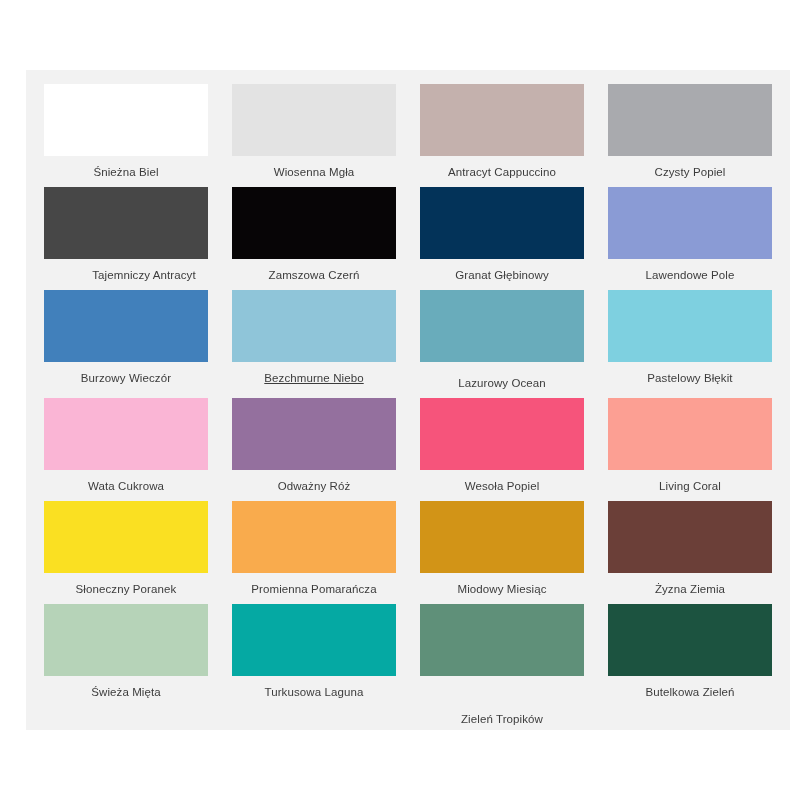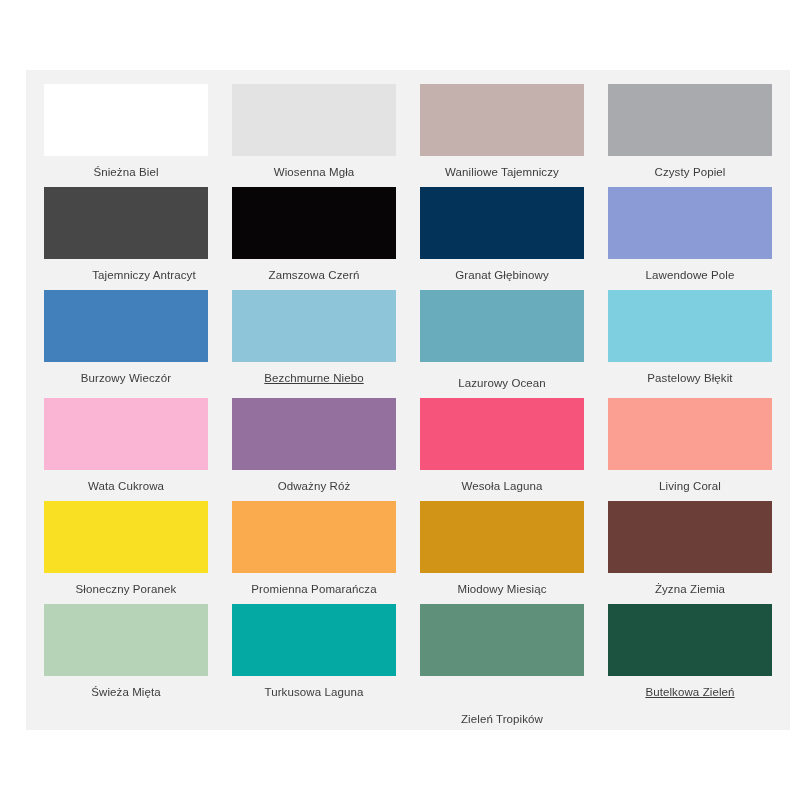--- a/index.html
+++ b/index.html
@@ -74,21 +74,21 @@
         <div class="swatch-cell">
           <div class="swatch-chip" style="background-color: rgb(255, 255, 255);"></div>
           <div class="swatch-label" style="color: rgb(60, 60, 60);">Śnieżna Biel</div>
         </div>
         <div class="swatch-cell">
           <div class="swatch-chip" style="background-color: rgb(227, 227, 227);"></div>
           <div class="swatch-label" style="color: rgb(60, 60, 60);">Wiosenna Mgła</div>
         </div>
         <div class="swatch-cell">
           <div class="swatch-chip" style="background-color: rgb(196, 177, 173);"></div>
-          <div class="swatch-label" style="color: rgb(60, 60, 60);">Waniliowe Tajemniczy</div>
+          <div class="swatch-label" style="color: rgb(60, 60, 60);">Antracyt Cappuccino</div>
         </div>
         <div class="swatch-cell">
           <div class="swatch-chip" style="background-color: rgb(169, 170, 174);"></div>
           <div class="swatch-label" style="color: rgb(60, 60, 60);">Czysty Popiel</div>
         </div>
         <div class="swatch-cell">
           <div class="swatch-chip" style="background-color: rgb(71, 71, 71);"></div>
           <div class="swatch-label" style="color: rgb(60, 60, 60); margin-left: 36px;">Tajemniczy Antracyt</div>
         </div>
         <div class="swatch-cell">
@@ -122,21 +122,21 @@
         <div class="swatch-cell">
           <div class="swatch-chip" style="background-color: rgb(250, 181, 213);"></div>
           <div class="swatch-label" style="color: rgb(60, 60, 60);">Wata Cukrowa</div>
         </div>
         <div class="swatch-cell">
           <div class="swatch-chip" style="background-color: rgb(148, 112, 158);"></div>
           <div class="swatch-label" style="color: rgb(60, 60, 60);">Odważny Róż</div>
         </div>
         <div class="swatch-cell">
           <div class="swatch-chip" style="background-color: rgb(246, 84, 123);"></div>
-          <div class="swatch-label" style="color: rgb(60, 60, 60);">Wesoła Laguna</div>
+          <div class="swatch-label" style="color: rgb(60, 60, 60);">Wesoła Popiel</div>
         </div>
         <div class="swatch-cell">
           <div class="swatch-chip" style="background-color: rgb(252, 159, 147);"></div>
           <div class="swatch-label" style="color: rgb(60, 60, 60);">Living Coral</div>
         </div>
         <div class="swatch-cell">
           <div class="swatch-chip" style="background-color: rgb(250, 224, 34);"></div>
           <div class="swatch-label" style="color: rgb(60, 60, 60);">Słoneczny Poranek</div>
         </div>
         <div class="swatch-cell">
@@ -158,17 +158,17 @@
         <div class="swatch-cell">
           <div class="swatch-chip" style="background-color: rgb(5, 169, 163);"></div>
           <div class="swatch-label" style="color: rgb(60, 60, 60);">Turkusowa Laguna</div>
         </div>
         <div class="swatch-cell">
           <div class="swatch-chip" style="background-color: rgb(95, 144, 121);"></div>
           <div class="swatch-label" style="color: rgb(60, 60, 60); margin-top: 36px;">Zieleń Tropików</div>
         </div>
         <div class="swatch-cell">
           <div class="swatch-chip" style="background-color: rgb(28, 83, 64);"></div>
-          <div class="swatch-label" style="color: rgb(60, 60, 60); text-decoration: underline;">Butelkowa Zieleń</div>
+          <div class="swatch-label" style="color: rgb(60, 60, 60);">Butelkowa Zieleń</div>
         </div>
       </div>
   </div>
 </div>
 
 </body></html>

